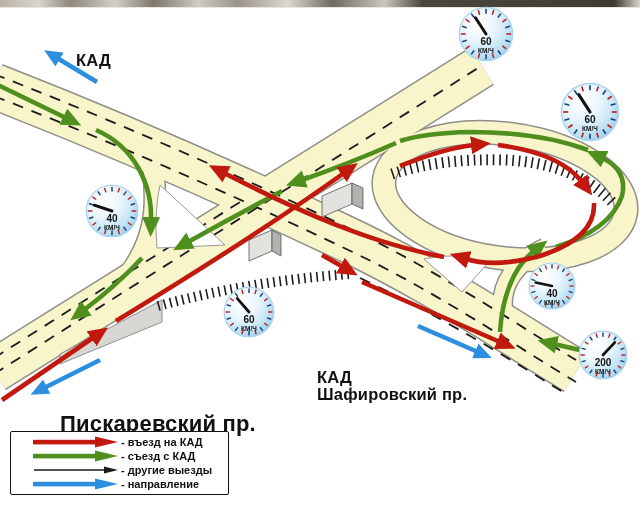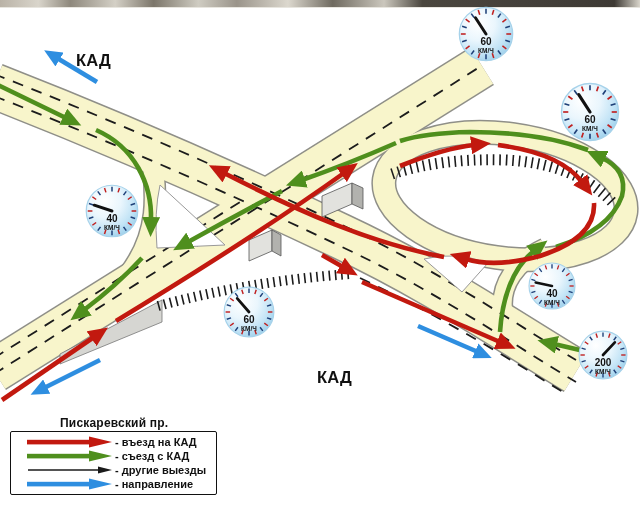--- a/index.html
+++ b/index.html
@@ -13,21 +13,21 @@
   .scheme{position:absolute;left:0;top:0;}
   .rlabel{position:absolute;color:#111;font-weight:bold;font-size:16.5px;line-height:17px;
           white-space:nowrap;letter-spacing:.2px;margin-top:26px;}
   .gauge{position:absolute;}
   .gauge svg{position:absolute;left:0;top:0;width:100%;height:100%;}
   .gtext{position:absolute;left:0;top:54%;width:100%;text-align:center;color:#111;}
   .gval{font-weight:bold;font-size:10px;line-height:11px;}
   .gunit{font-weight:bold;font-size:6.5px;line-height:7px;}
   .legend{position:absolute;left:10px;top:431px;width:181px;height:58px;background:#fff;
           border:1.7px solid #111;border-radius:2px;display:flex;flex-direction:column;
-          justify-content:space-evenly;padding:2px 12px;}
+          justify-content:space-evenly;padding:2px 18px;}
   .lrow{display:flex;align-items:center;height:13px;}
   .lrow svg{width:92px;height:12px;flex:0 0 92px;}
   .llabel{font-size:11px;font-weight:bold;color:#111;white-space:nowrap;}
   .needle{stroke:#111;stroke-width:3.1;stroke-linecap:round;}
 </style>
 </head>
 <body>
 
 <div class="stage">
 
@@ -152,25 +152,26 @@
     <g stroke="#2e8ee0" stroke-width="4.6" fill="none">
       <path d="M 97 82 L 57 58" marker-end="url(#mb)"></path>
       <path d="M 100 360 L 44 388" marker-end="url(#mb)"></path>
       <path d="M 418 326 L 478 352" marker-end="url(#mb)"></path>
     </g>
   </svg>
 
   <div class="rlabel" style="left:76px;top:26px;">
     <span>КАД</span><br>
   </div>
-  <div class="rlabel" style="left:60px;top:389px;font-size:12px;">
+  <div class="rlabel" style="left:60px;top:389px;font-size:22px;">
     <span>Пискаревский пр.</span>
   </div>
   <div class="rlabel" style="left:317px;top:343px;">
     <span>КАД</span><br>
+    <span>Шафировский пр.</span>
   </div>
 
   <div class="gauge" style="left:457px;top:5px;width:58px;height:58px;">
     <svg viewBox="0 0 60 60">
         <use href="#gauge-face"></use>
         <line class="needle" x1="30" y1="30" x2="30" y2="10" transform="rotate(-33 30 30)"></line>
       </svg>
     <div class="gtext">
         <div class="gval">60</div>
     <div class="gunit">КМ/Ч</div>

